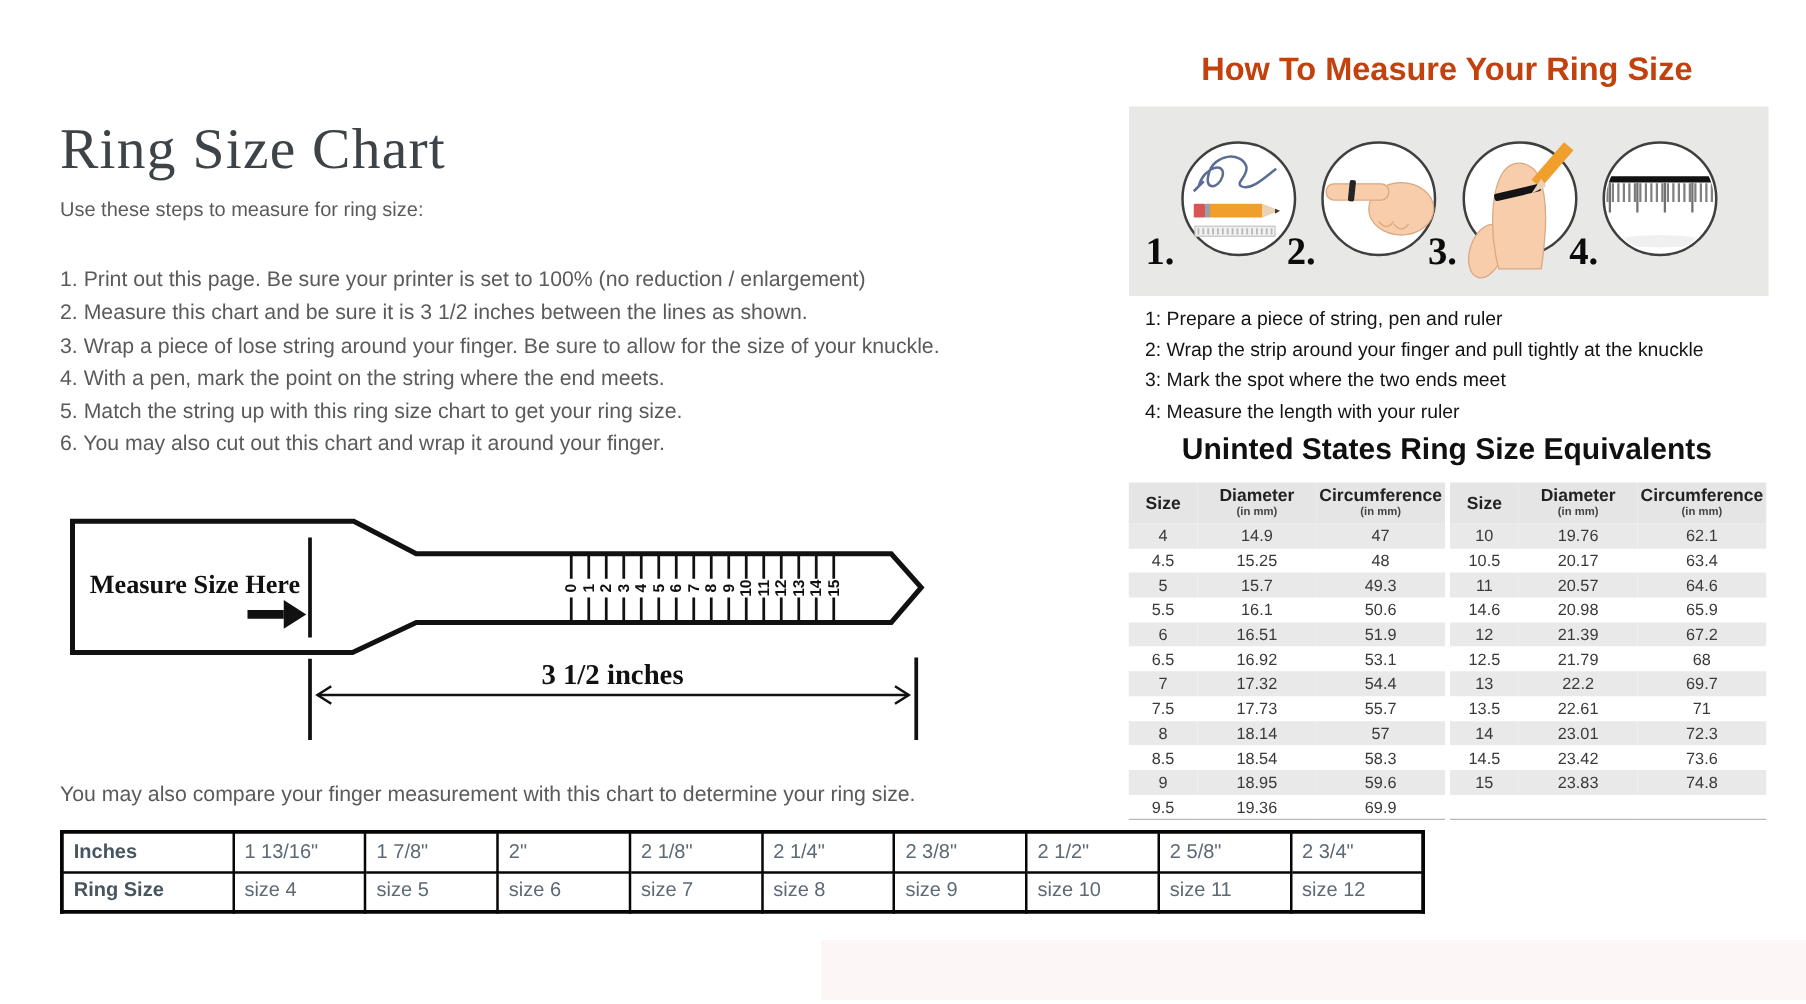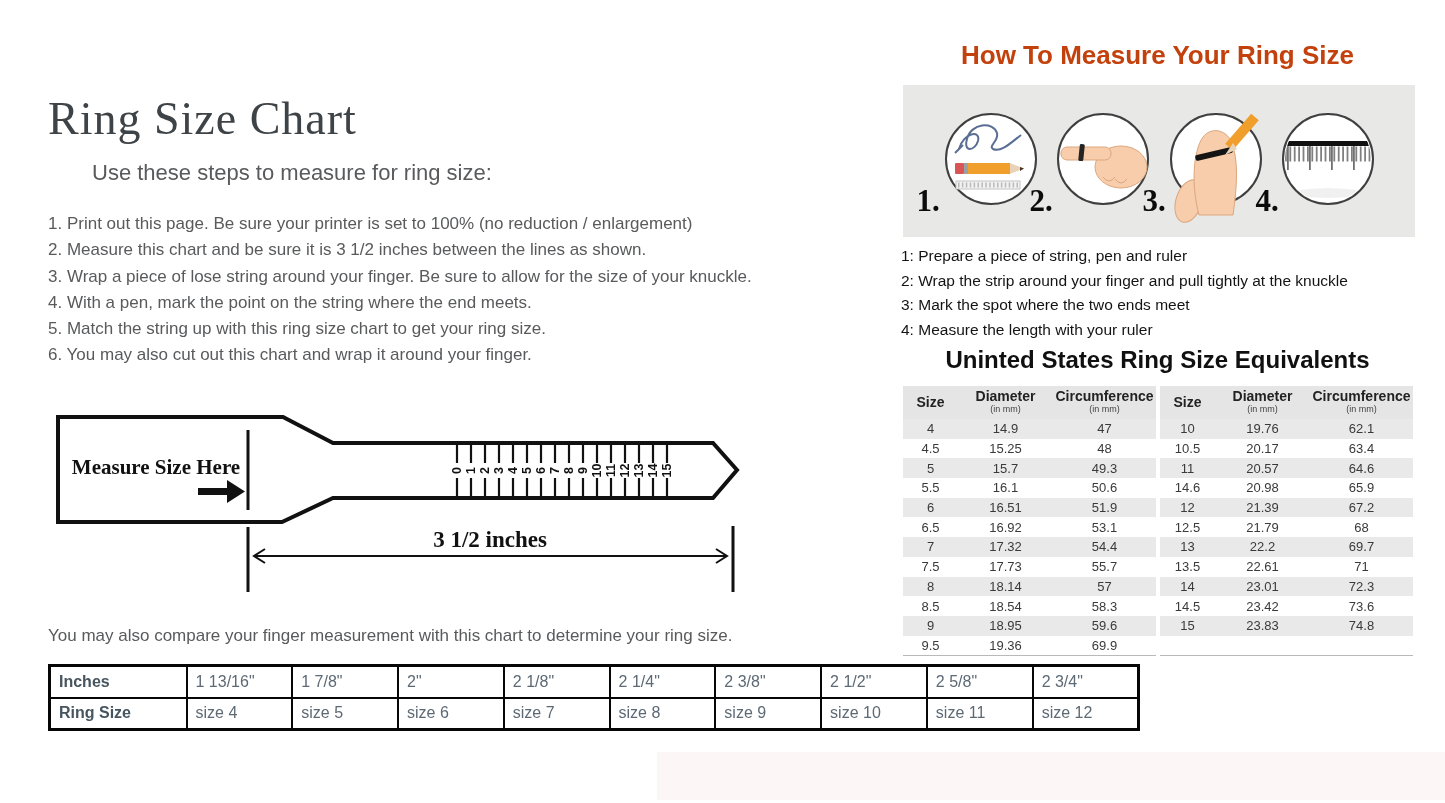--- a/index.html
+++ b/index.html
@@ -3,45 +3,45 @@
 <meta charset="utf-8">
 <style>
   * { margin:0; padding:0; box-sizing:border-box; }
   html,body { background:#fff; }
   .page{ position:relative; width:1445px; height:803px; background:#fff; overflow:hidden;
          font-family:"Liberation Sans", sans-serif; }
 
   
   .main-title{ position:absolute; left:48px; top:92px; font-family:"Liberation Serif", serif;
                font-weight:400; font-size:46px; color:#3e4347; letter-spacing:1px; }
-  .intro{ position:absolute; left:48px; top:160px; font-size:22px; color:#595a5c;margin-left:44px; }
+  .intro{ position:absolute; left:48px; top:160px; font-size:16px; color:#595a5c; }
   .left-steps{ position:absolute; left:48px; top:211px; font-size:17px; color:#595a5c; }
   .left-steps .step-line{ line-height:26.3px; }
   .compare-note{ position:absolute; left:48px; top:626px; font-size:17px; color:#595a5c; }
 
   
   .sizer-svg{ position:absolute; left:48px; top:408px; }
 
   
   .r-title{ position:absolute; left:890px; top:40px; width:535px; text-align:center;
             font-size:26px; font-weight:bold; color:#c2410c; }
   .illus-svg{ position:absolute; left:903px; top:85px; }
   .right-steps{ position:absolute; left:901px; top:244px; font-size:15.5px; color:#141414; }
-  .right-steps .rstep-line{ line-height:24.6px; }
+  .right-steps .rstep-line{ line-height:24.6px;margin-left:15px; }
   .r-equiv-title{ position:absolute; left:890px; top:346px; width:535px; text-align:center;
                   font-size:24px; font-weight:bold; color:#101010; }
 
   
   .us-table{ position:absolute; top:386px; border-collapse:collapse; table-layout:fixed;
              font-size:13px; color:#3a3a3a; border-bottom:1px solid #b9b9b9; }
   .us-table.us-left{ left:903px; width:247px; }
   .us-table.us-right{ left:1160px; width:253px; }
   .us-table th{ background:#e5e5e5; height:33px; font-size:14px; color:#222; font-weight:bold;
                 vertical-align:middle; text-align:center; line-height:13px; }
-  .us-table th .sub{ display:block; font-size:9px; font-weight:normal; color:#444; }
+  .us-table th .sub{ display:block; font-size:9px; font-weight:bold; color:#444; }
   .us-table td{ height:19.7px; text-align:center; vertical-align:middle; }
   .us-table tr.shade td{ background:#e9e9e9; }
   .us-table col.c-size{ width:55px; }
   .us-table col.c-dia{ width:95px; }
   .us-table col.c-cir{ width:103px; }
 
   
   .bottom-table{ position:absolute; left:48px; top:664px; width:1092px; border-collapse:collapse;
                  table-layout:fixed; border:3px solid #060606; font-size:16px; }
   .bottom-table th, .bottom-table td{ border:2px solid #060606; height:32px; padding-left:8px;

